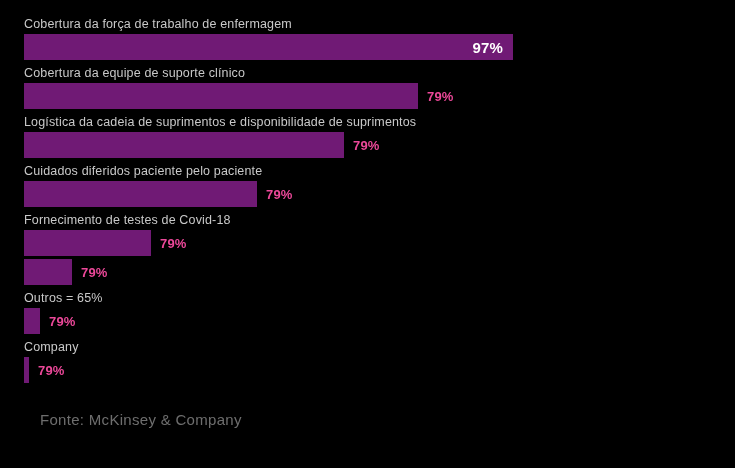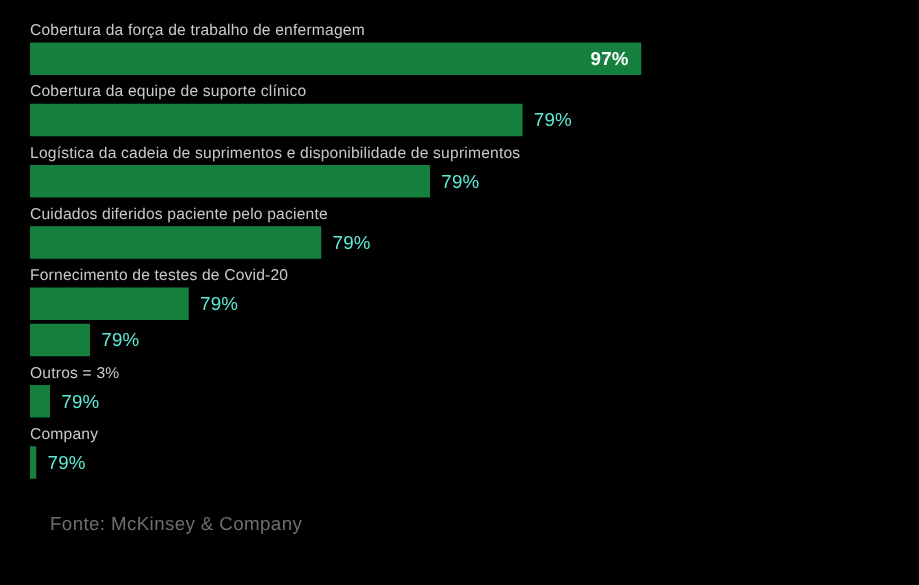--- a/index.html
+++ b/index.html
@@ -40,44 +40,44 @@
   }
 
   .bar-row {
     display: flex;
     align-items: center;
     height: 26px;
   }
 
   .bar-fill {
     height: 26px;
-    background: #15803d;
+    background: #701a75;
     flex: 0 0 auto;
     display: flex;
     align-items: center;
     justify-content: flex-end;
     box-sizing: border-box;
   }
 
   .bar-fill.has-inner-label {
     padding-right: 10px;
   }
 
   .value-inside {
     color: #ffffff;
     font-size: 15px;
     font-weight: bold;
     letter-spacing: 0.2px;
     white-space: nowrap;
   }
 
   .value-outside {
-    color: #5eead4;
-    font-size: 15px;
-    font-weight: normal;
+    color: #ec4899;
+    font-size: 13px;
+    font-weight: bold;
     letter-spacing: 0.2px;
     white-space: nowrap;
     margin-left: 9px;
   }
 
   .source-note {
     position: absolute;
     left: 40px;
     bottom: 40px;
     color: #6e6e6e;
@@ -118,36 +118,36 @@
 
   <div class="bar-group">
     <span class="cat-label">Cuidados diferidos paciente pelo paciente</span>
     <div class="bar-row">
       <div class="bar-fill" style="width:233px"></div>
       <span class="value-outside">79%</span>
     </div>
   </div>
 
   <div class="bar-group">
-    <span class="cat-label">Fornecimento de testes de Covid-20</span>
+    <span class="cat-label">Fornecimento de testes de Covid-18</span>
     <div class="bar-row">
       <div class="bar-fill" style="width:127px"></div>
       <span class="value-outside">79%</span>
     </div>
   </div>
 
   <div class="bar-group">
     <div class="bar-row">
       <div class="bar-fill" style="width:48px"></div>
       <span class="value-outside">79%</span>
     </div>
   </div>
 
   <div class="bar-group">
-    <span class="cat-label">Outros = 3%</span>
+    <span class="cat-label">Outros = 65%</span>
     <div class="bar-row">
       <div class="bar-fill" style="width:16px"></div>
       <span class="value-outside">79%</span>
     </div>
   </div>
 
   <div class="bar-group">
     <span class="cat-label">Company</span>
     <div class="bar-row">
       <div class="bar-fill" style="width:5px"></div>

